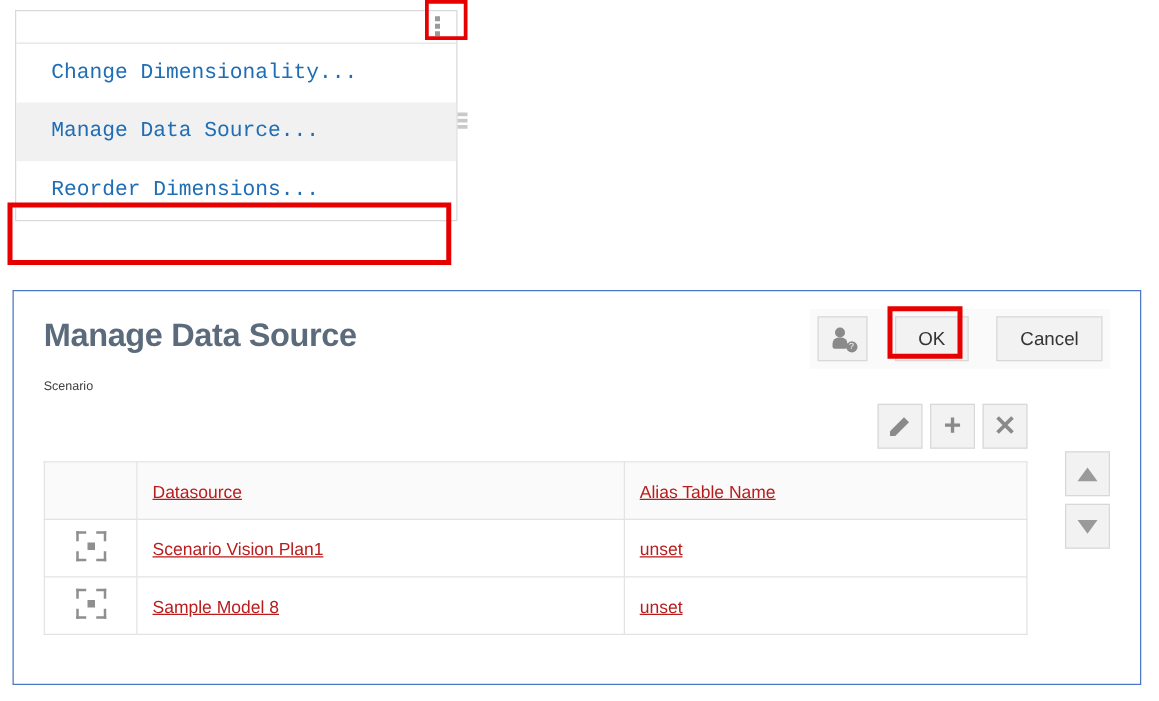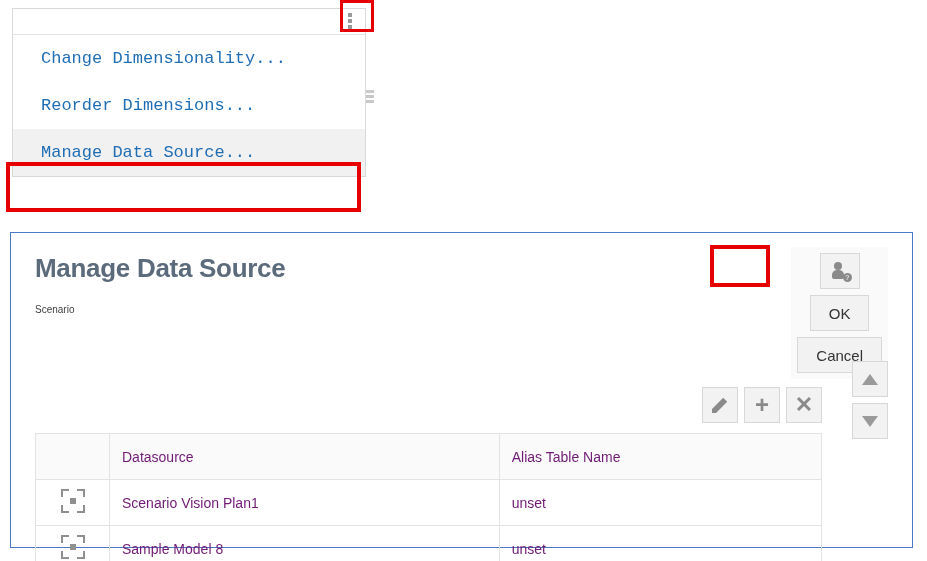--- a/index.html
+++ b/index.html
@@ -18,35 +18,35 @@
     .menu-side-stub { position:absolute; left:366px; top:90px; width:8px; height:18px; display:flex; flex-direction:column; gap:2px; }
     .menu-side-stub span { height:3px; background:#c9c9c9; }
 
     
     .dialog { position:absolute; left:10px; top:232px; width:903px; height:316px; border:1px solid #4a78c4; background:#fff; }
     .dialog-header { padding:20px 24px 8px 24px; display:flex; align-items:flex-start; justify-content:space-between; }
     .title-area { display:flex; flex-direction:column; gap:20px; }
     .dialog-title { color:#5b6b7b; font-size:26px; font-weight:700; letter-spacing:-0.3px; }
     .dialog-sub { color:#404040; font-size:10px; }
 
-    .btn-row { display:flex; gap:6px; align-items:center; margin-top:-6px; padding:6px 6px 6px 6px; background:#fafafa;flex-direction:column;}
+    .btn-row { display:flex; gap:22px; align-items:center; margin-top:-6px; padding:6px 6px 6px 6px; background:#fafafa;}
     .btn { height:36px; border:1px solid #d8d8d8; background:#f2f2f2; color:#333; font-size:15px; display:flex; align-items:center; justify-content:center; padding:0 18px; cursor:pointer; }
     .btn.icon { width:40px; padding:0; }
     .ok-highlight { position:absolute; right:142px; top:12px; width:60px; height:42px; border:4px solid #e60000; z-index:5; pointer-events:none; }
 
     .person-icon { position:relative; width:18px; height:18px; }
     .person-icon .head { position:absolute; left:3px; top:0; width:8px; height:8px; border-radius:50%; background:#8a8a8a; }
     .person-icon .body { position:absolute; left:1px; top:8px; width:12px; height:9px; border-radius:5px 5px 2px 2px; background:#8a8a8a; }
     .person-icon .q { position:absolute; right:-3px; bottom:-2px; width:9px; height:9px; border-radius:50%; background:#8a8a8a; color:#fff; font-size:7px; line-height:9px; text-align:center; }
 
     .toolbar { display:flex; gap:6px; justify-content:flex-end; padding:0 90px 10px 0; }
     .tbtn { width:36px; height:36px; border:1px solid #d8d8d8; background:#f2f2f2; display:flex; align-items:center; justify-content:center; color:#888; font-size:20px; cursor:pointer; }
 
     .table-wrap { padding:0 90px 0 24px; position:relative; }
-    table { width:100%; border-collapse:collapse; font-size:14px; color:#701a75; }
+    table { width:100%; border-collapse:collapse; font-size:14px; color:#b91c1c;text-decoration:underline; }
     th, td { border:1px solid #e3e3e3; text-align:left; padding:0 12px; height:46px; font-weight:400; }
     thead th { background:#fafafa; }
     th.sel-col, td.sel-col { width:74px; text-align:center; padding:0; }
 
     .select-icon { display:inline-block; width:24px; height:24px; position:relative; }
     .select-icon .corner { position:absolute; width:8px; height:8px; border:2px solid #8f8f8f; }
     .select-icon .tl { top:0; left:0; border-right:none; border-bottom:none; }
     .select-icon .tr { top:0; right:0; border-left:none; border-bottom:none; }
     .select-icon .bl { bottom:0; left:0; border-right:none; border-top:none; }
     .select-icon .br { bottom:0; right:0; border-left:none; border-top:none; }
@@ -67,22 +67,22 @@
 <div class="menu-card">
   <div class="menu-card-header">
     <div class="kebab">
       <span></span>
         <span></span>
         <span></span>
     </div>
   </div>
   <div class="menu-items">
     <div class="menu-item">Change Dimensionality...</div>
+    <div class="menu-item highlighted">Manage Data Source...</div>
     <div class="menu-item">Reorder Dimensions...</div>
-    <div class="menu-item highlighted">Manage Data Source...</div>
   </div>
 </div>
 <div class="kebab-highlight"></div>
 <div class="menu-highlight"></div>
 <div class="menu-side-stub">
     <span></span>
     <span></span>
     <span></span>
   </div>
 

